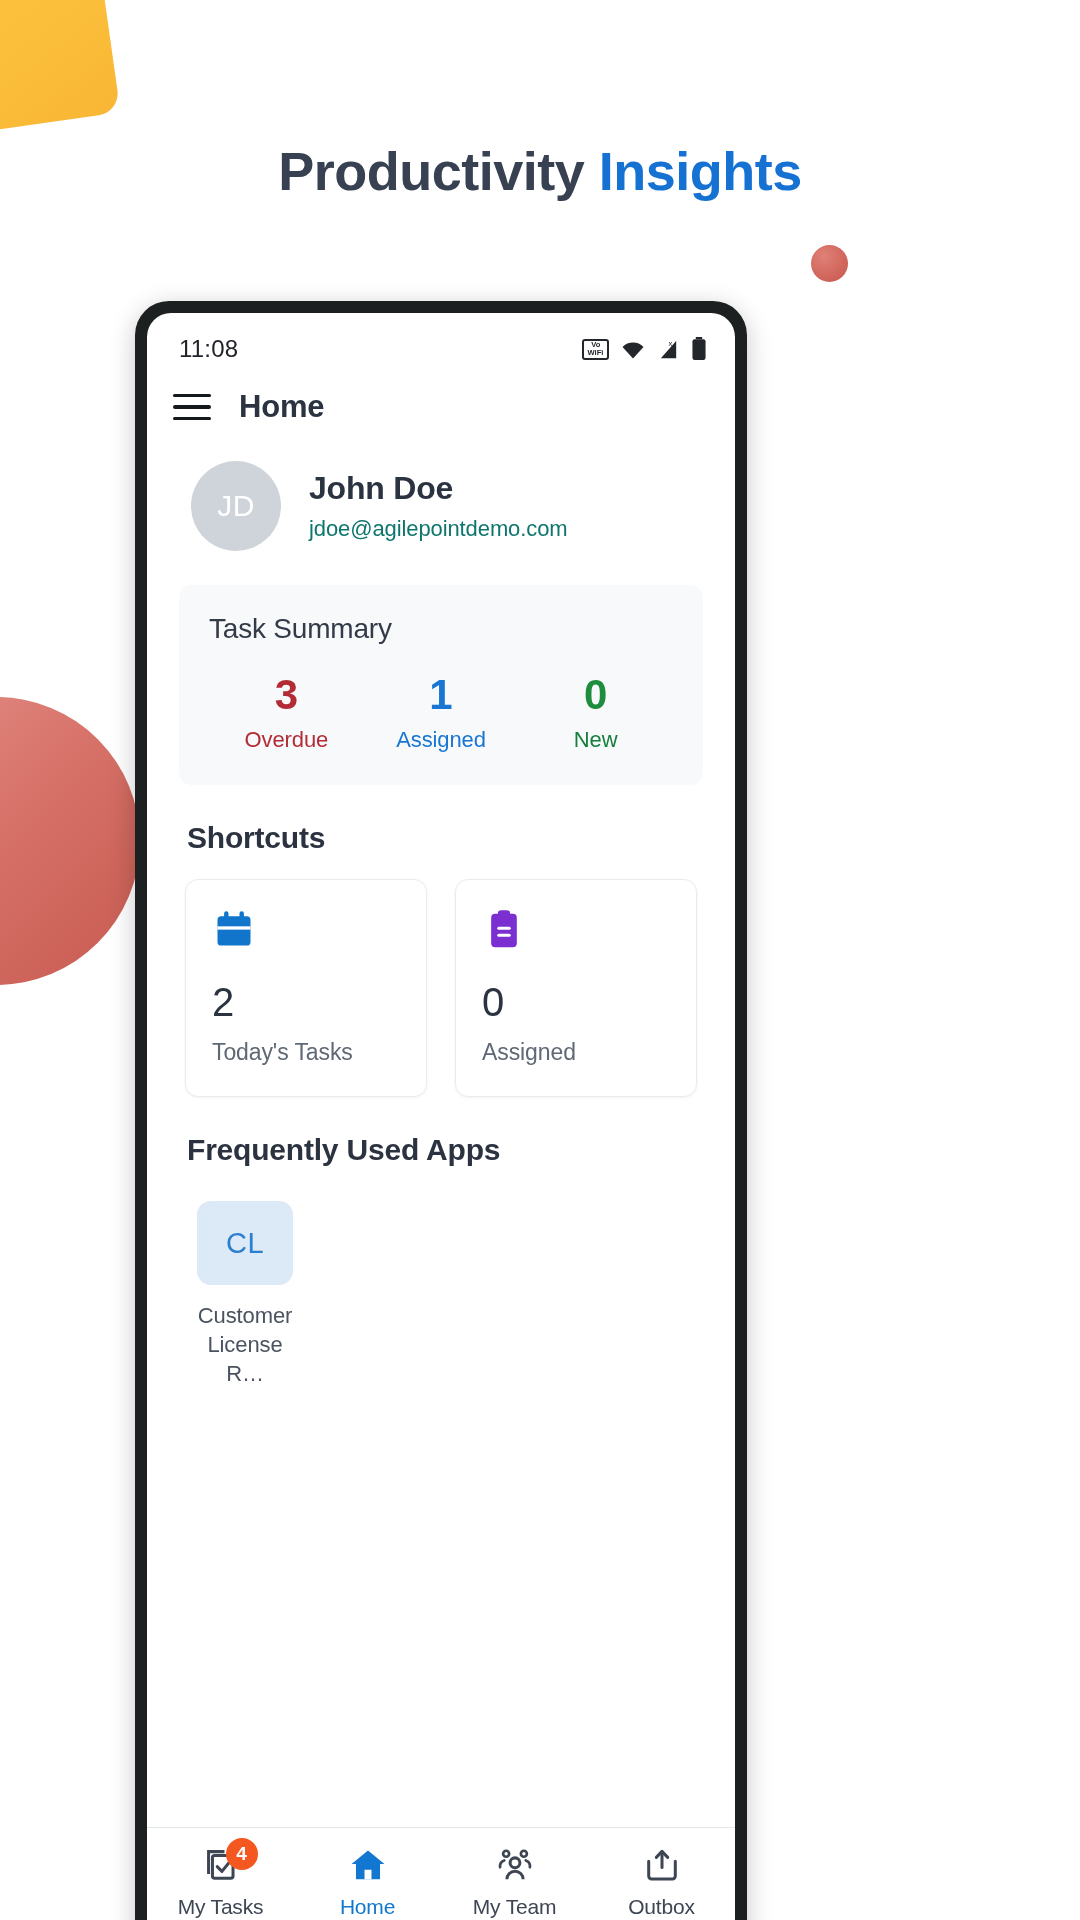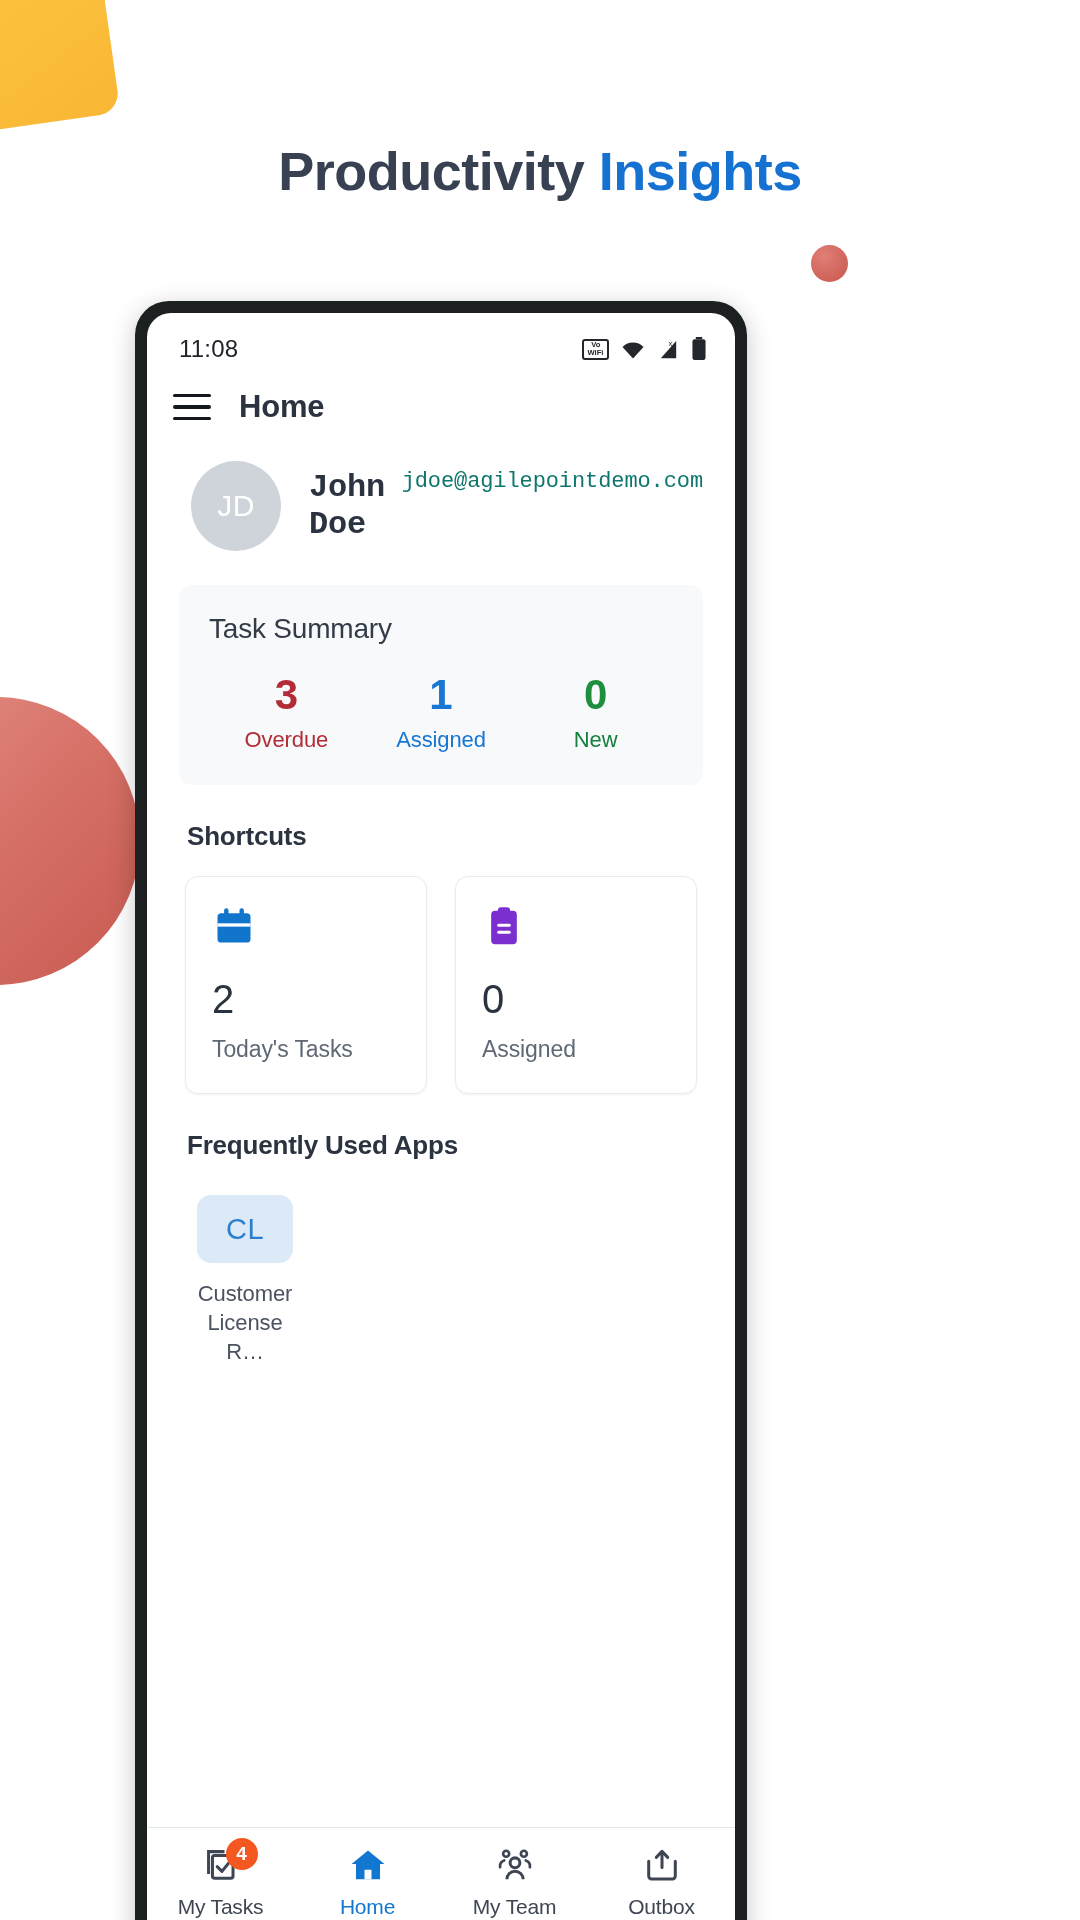--- a/index.html
+++ b/index.html
@@ -133,21 +133,21 @@
     width: 90px; height: 90px;
     border-radius: 50%;
     background: #cfd4da;
     color: #ffffff;
     font-size: 30px;
     font-weight: 500;
     display: flex; align-items: center; justify-content: center;
     letter-spacing: 0.5px;
     flex: 0 0 90px;
   }
-  .profile-text { display: flex; flex-direction: row; gap: 9px; font-family: Liberation Mono, monospace; }
+  .profile-text { display: flex; flex-direction: column; gap: 9px; }
   .profile-name {
     font-size: 32px;
     font-weight: 600;
     color: #2b3240;
     letter-spacing: -0.2px;
   }
   .profile-email {
     font-size: 22px;
     color: #0f766e;
     letter-spacing: -0.1px;
@@ -177,21 +177,21 @@
     line-height: 1.05;
   }
   .stat-label {
     font-size: 22px;
     margin-top: 10px;
     letter-spacing: -0.1px;
   }
 
   
   .section-h {
-    font-size: 26px;
+    font-size: 30px;
     font-weight: 600;
     color: #2c3340;
     margin: 36px 0 0 8px;
     letter-spacing: -0.2px;
   }
 
   
   .shortcut-row {
     display: flex;
     gap: 28px;
@@ -223,21 +223,21 @@
 
   
   .apps-row {
     display: flex;
     gap: 26px;
     margin-top: 34px;
     padding: 0 14px;
   }
   .app-item { width: 104px; text-align: center; cursor: pointer; }
   .app-tile {
-    width: 96px; height: 68px;
+    width: 96px; height: 84px;
     border-radius: 14px;
     background: #dce9f6;
     color: #2a7fd1;
     font-size: 29px;
     font-weight: 400;
     display: flex; align-items: center; justify-content: center;
     letter-spacing: 0.5px;
     margin: 0 auto;
   }
   .app-name {

